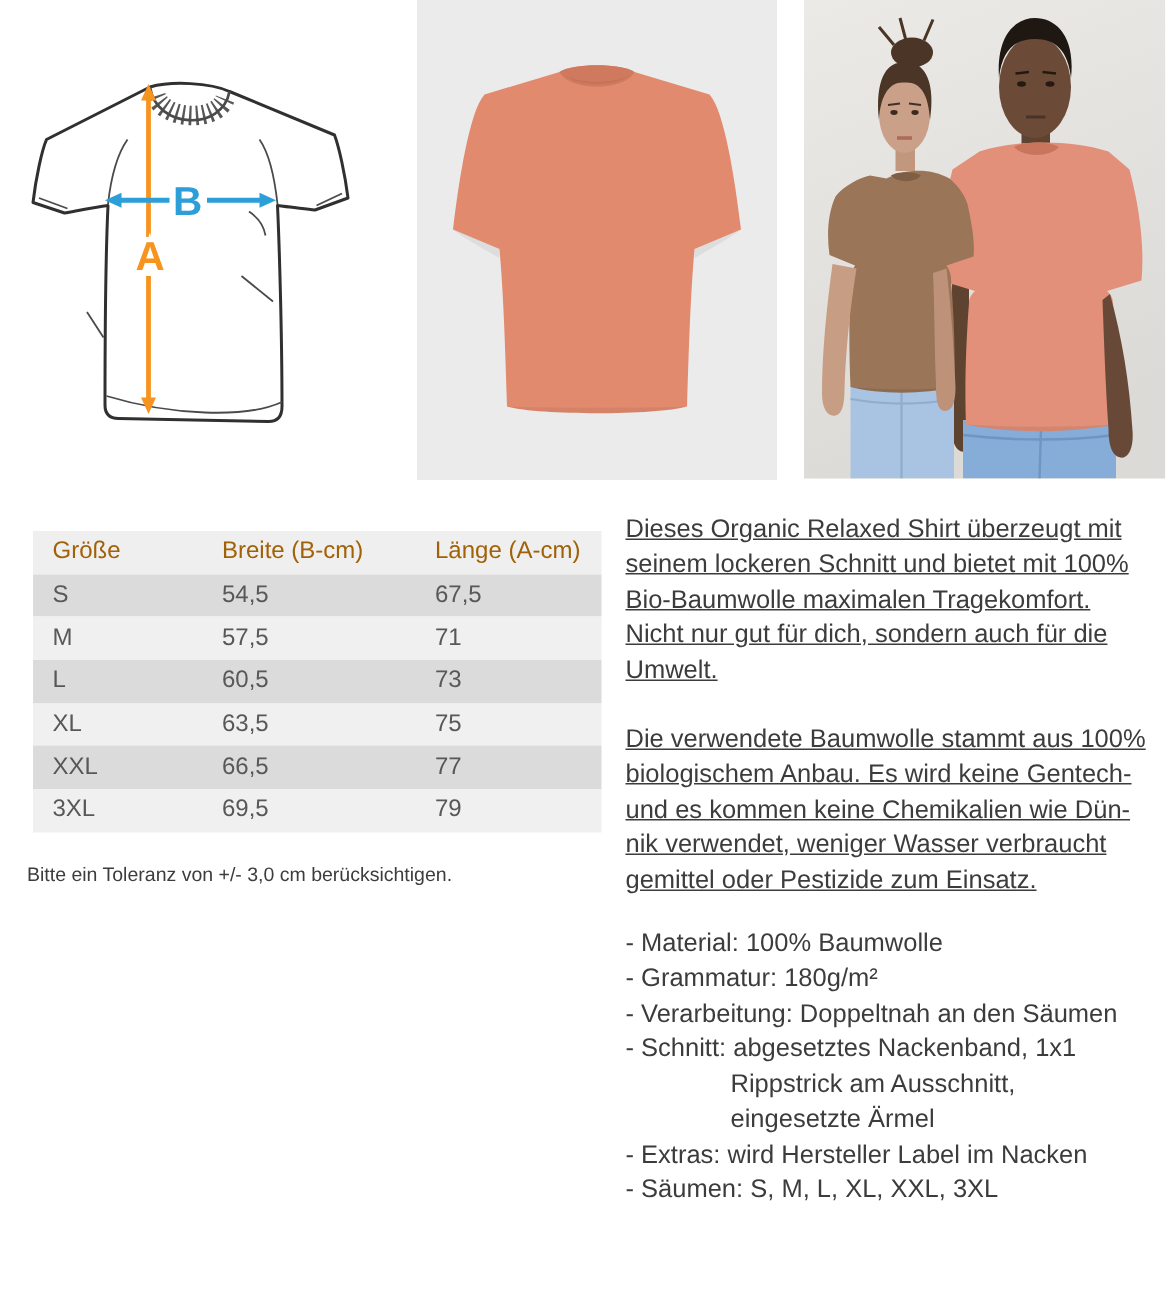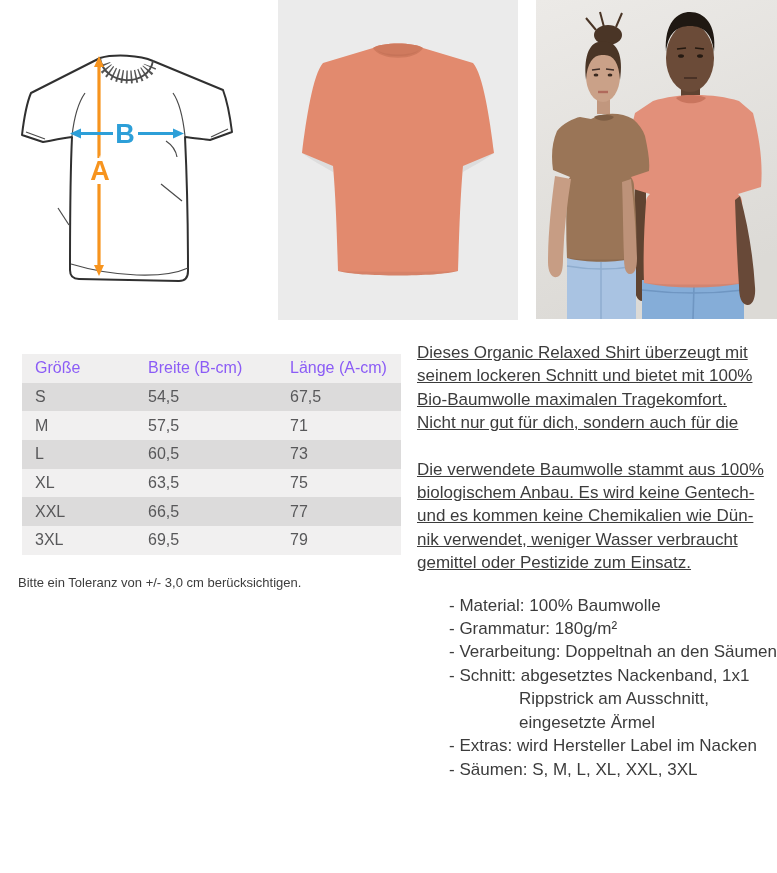--- a/index.html
+++ b/index.html
@@ -24,30 +24,30 @@
     paint-order:stroke;stroke:#ffffff;stroke-width:5px;text-anchor:middle;}
   .lbl-a{fill:var(--accent-orange,#f7941e);}
   .lbl-b{fill:var(--accent-blue,#2d9fd8);}
   
   .size-table{position:absolute;left:22px;top:354px;width:366px;border-collapse:collapse;table-layout:fixed;
     font-size:16px;}
   .size-table td,.size-table th{height:28.7px;padding:0;font-weight:normal;text-align:left;vertical-align:middle;}
   .size-table .c1{width:113px;padding-left:13px;}
   .size-table .c2{width:142px;}
   .size-table .c3{width:111px;margin-left:48px;}
-  .size-table tr.head{background:var(--table-header-bg,#f0efef);color:#8b5cf6;}
+  .size-table tr.head{background:var(--table-header-bg,#f0efef);color:#a16207;}
   .size-table tr.dark{background:var(--table-row-dark,#dcdbdb);color:var(--table-text,#58585a);}
   .size-table tr.light{background:var(--table-row-light,#f1f0f0);color:var(--table-text,#58585a);}
   
   .tolerance{position:absolute;left:18px;top:575px;font-size:13px;white-space:nowrap;}
   .description{position:absolute;left:417px;top:341px;width:352px;font-size:17px;line-height:23.4px;}
   .description .para{margin:0 0 23px 0;text-decoration:underline;}
   .description .para2{margin-bottom:19px;}
   .desc-line{white-space:nowrap;}
-  .spec-line{white-space:nowrap;margin-left:32px;}
+  .spec-line{white-space:nowrap;}
   .spec-line.indent{padding-left:70px;}
 </style>
 </head>
 <body>
 
 <div class="canvas">
 
   <div class="diagram">
     <svg viewBox="0 0 230 260" xmlns="http://www.w3.org/2000/svg">
 
@@ -247,20 +247,21 @@
   </table>
 
   <div class="tolerance">Bitte ein Toleranz von +/- 3,0 cm berücksichtigen.</div>
 
   <div class="description">
     <div class="para">
       <div class="desc-line">Dieses Organic Relaxed Shirt überzeugt mit</div>
       <div class="desc-line">seinem lockeren Schnitt und bietet mit 100%</div>
       <div class="desc-line">Bio-Baumwolle maximalen Tragekomfort.</div>
       <div class="desc-line">Nicht nur gut für dich, sondern auch für die</div>
+      <div class="desc-line">Umwelt.</div>
     </div>
     <div class="para para2">
       <div class="desc-line">Die verwendete Baumwolle stammt aus 100%</div>
       <div class="desc-line">biologischem Anbau. Es wird keine Gentech-</div>
       <div class="desc-line">und es kommen keine Chemikalien wie Dün-</div>
       <div class="desc-line">nik verwendet, weniger Wasser verbraucht</div>
       <div class="desc-line">gemittel oder Pestizide zum Einsatz.</div>
     </div>
     <div>
       <div class="spec-line">- Material: 100% Baumwolle</div>

